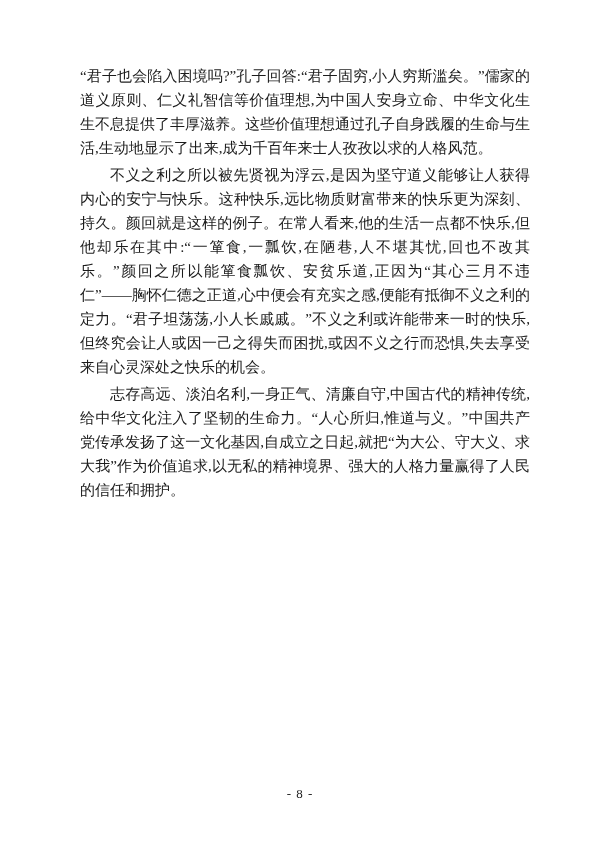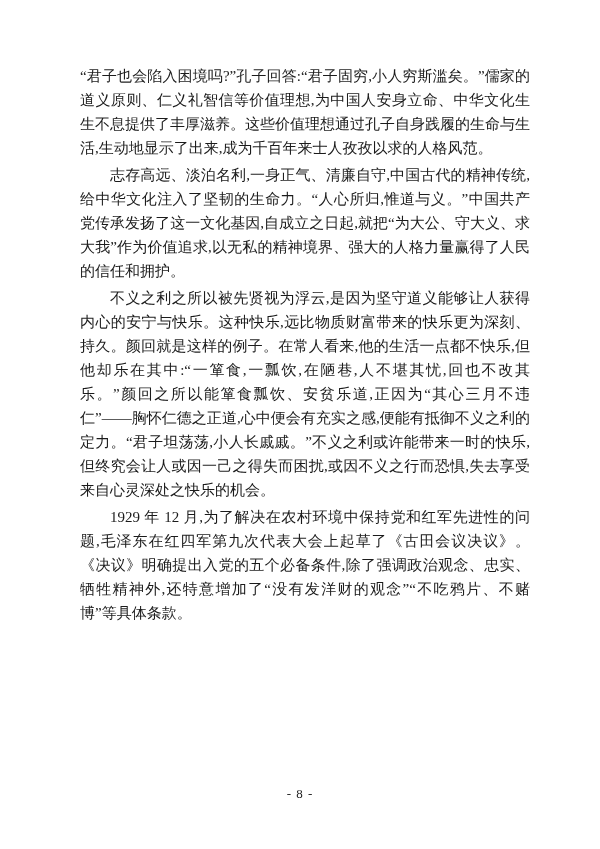--- a/index.html
+++ b/index.html
@@ -47,18 +47,17 @@
     color: #222222;
     letter-spacing: 1px;
   }
 </style>
 </head>
 <body>
 
 <div class="page">
   <div class="text-block">
     <p class="para">“君子也会陷入困境吗?”孔子回答:“君子固穷,小人穷斯滥矣。”儒家的道义原则、仁义礼智信等价值理想,为中国人安身立命、中华文化生生不息提供了丰厚滋养。这些价值理想通过孔子自身践履的生命与生活,生动地显示了出来,成为千百年来士人孜孜以求的人格风范。</p>
+    <p class="para indent">不义之利之所以被先贤视为浮云,是因为坚守道义能够让人获得内心的安宁与快乐。这种快乐,远比物质财富带来的快乐更为深刻、持久。颜回就是这样的例子。在常人看来,他的生活一点都不快乐,但他却乐在其中:“一箪食,一瓢饮,在陋巷,人不堪其忧,回也不改其乐。”颜回之所以能箪食瓢饮、安贫乐道,正因为“其心三月不违仁”——胸怀仁德之正道,心中便会有充实之感,便能有抵御不义之利的定力。“君子坦荡荡,小人长戚戚。”不义之利或许能带来一时的快乐,但终究会让人或因一己之得失而困扰,或因不义之行而恐惧,失去享受来自心灵深处之快乐的机会。</p>
     <p class="para indent">志存高远、淡泊名利,一身正气、清廉自守,中国古代的精神传统,给中华文化注入了坚韧的生命力。“人心所归,惟道与义。”中国共产党传承发扬了这一文化基因,自成立之日起,就把“为大公、守大义、求大我”作为价值追求,以无私的精神境界、强大的人格力量赢得了人民的信任和拥护。</p>
-    <p class="para indent">不义之利之所以被先贤视为浮云,是因为坚守道义能够让人获得内心的安宁与快乐。这种快乐,远比物质财富带来的快乐更为深刻、持久。颜回就是这样的例子。在常人看来,他的生活一点都不快乐,但他却乐在其中:“一箪食,一瓢饮,在陋巷,人不堪其忧,回也不改其乐。”颜回之所以能箪食瓢饮、安贫乐道,正因为“其心三月不违仁”——胸怀仁德之正道,心中便会有充实之感,便能有抵御不义之利的定力。“君子坦荡荡,小人长戚戚。”不义之利或许能带来一时的快乐,但终究会让人或因一己之得失而困扰,或因不义之行而恐惧,失去享受来自心灵深处之快乐的机会。</p>
-    <p class="para indent">1929 年 12 月,为了解决在农村环境中保持党和红军先进性的问题,毛泽东在红四军第九次代表大会上起草了《古田会议决议》。《决议》明确提出入党的五个必备条件,除了强调政治观念、忠实、牺牲精神外,还特意增加了“没有发洋财的观念”“不吃鸦片、不赌博”等具体条款。</p>
   </div>
   <div class="page-footer">- 8 -</div>
 </div>
 
 </body></html>

